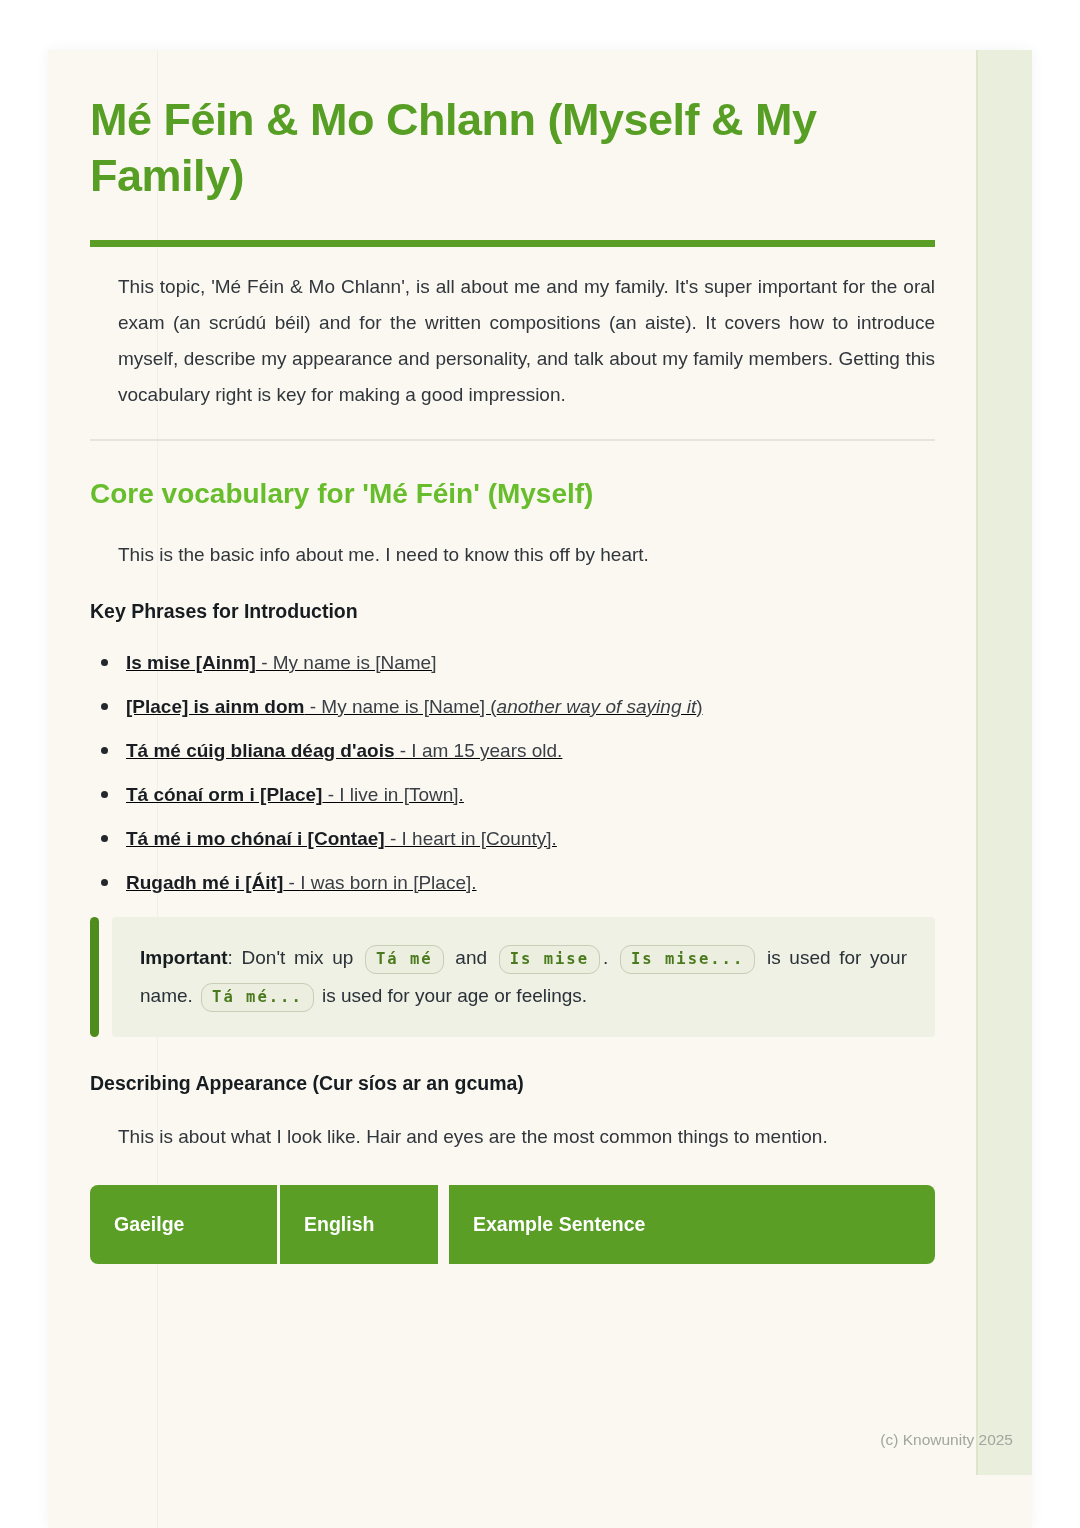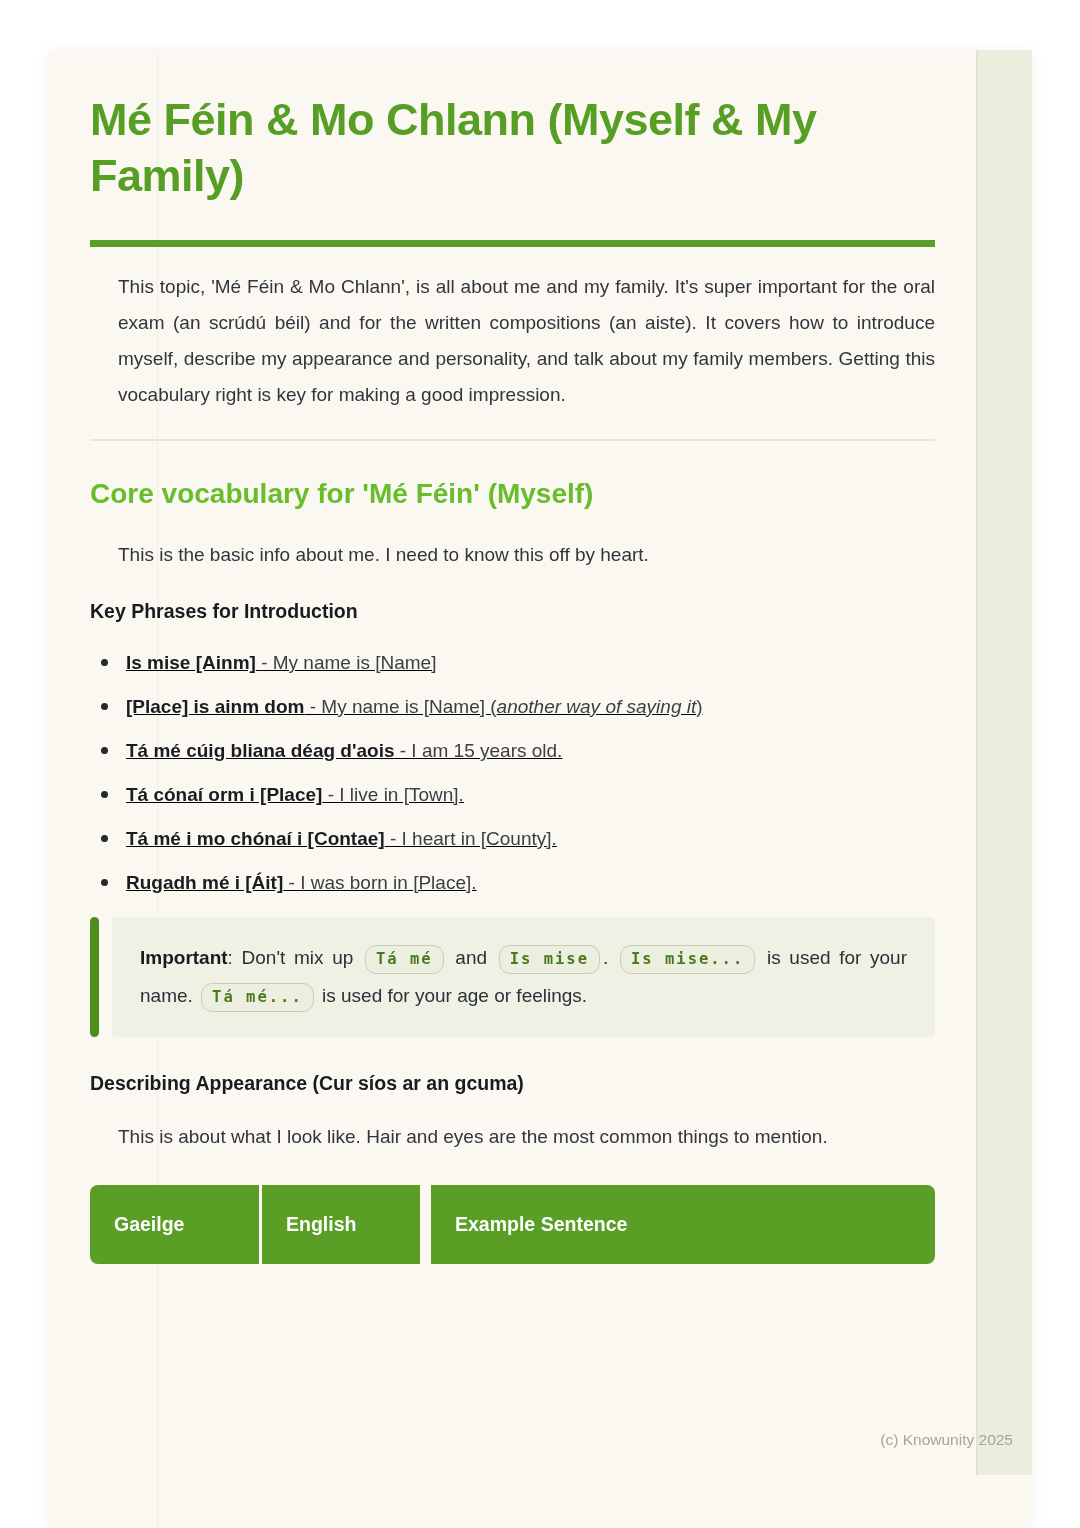--- a/index.html
+++ b/index.html
@@ -160,21 +160,21 @@
   }
   .th{
     background:var(--table_green);
     color:#ffffff;
     font-size:19.5px;
     font-weight:bold;
     display:flex;
     align-items:center;
     padding-left:24px;
   }
-  .th-1{width:169px;text-align:center;}
+  .th-1{width:187px;text-align:center;}
   .th-2{width:158px;margin-left:3px;}
   .th-3{flex:1;margin-left:11px;}
   .watermark{
     position:absolute;
     top:1381px;
     right:19px;
     font-size:15.5px;
     color:#a2a69f;
     z-index:5;
   }

